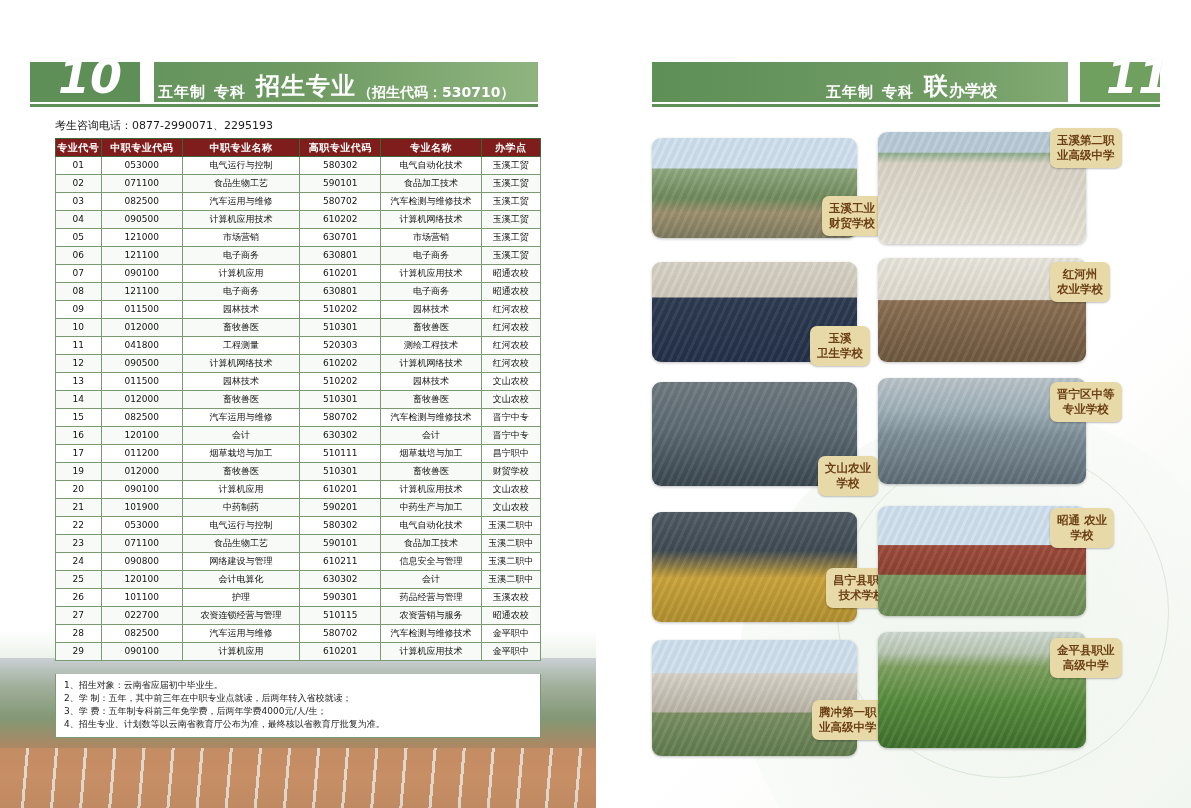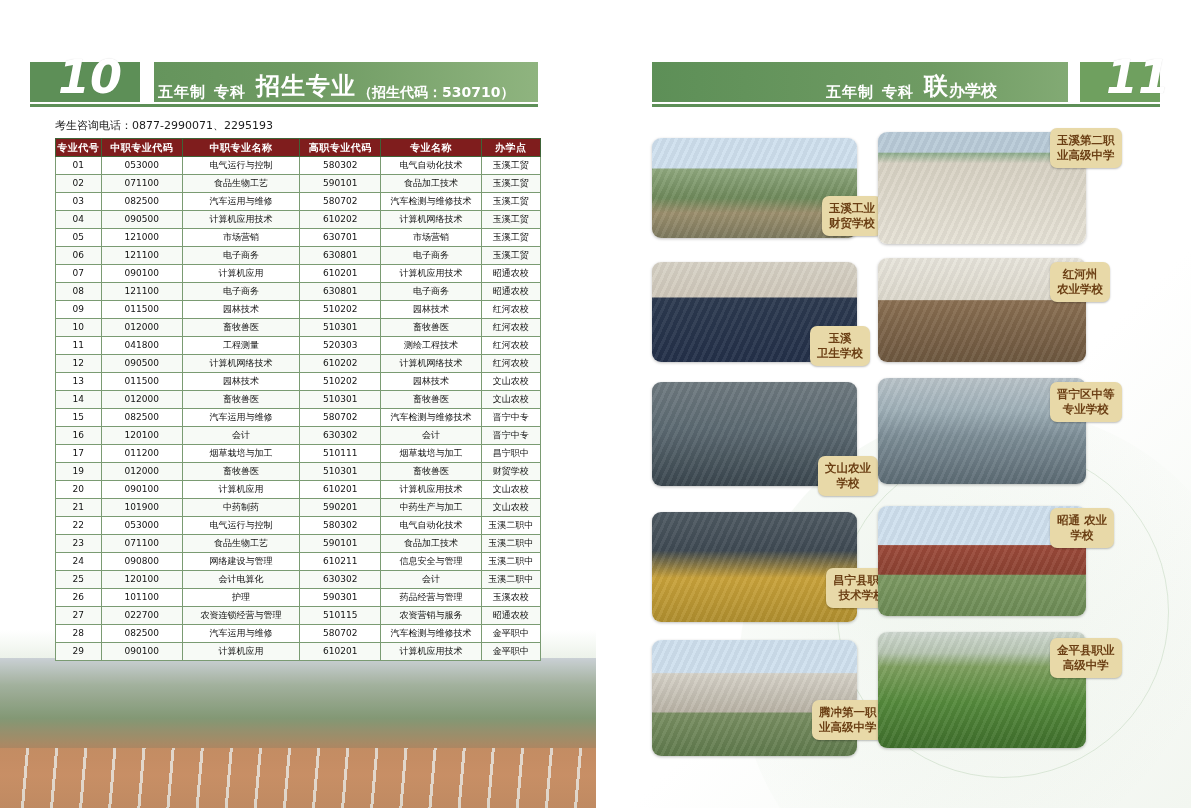--- a/index.html
+++ b/index.html
@@ -432,20 +432,26 @@
           <td class="col1">29</td>
           <td class="col2">090100</td>
           <td class="col3">计算机应用</td>
           <td class="col4">610201</td>
           <td class="col5">计算机应用技术</td>
           <td class="col6">金平职中</td>
         </tr>
       </tbody>
   </table>
 
+  <div class="notes">
+    <div>1、招生对象：云南省应届初中毕业生。</div>
+    <div>2、学    制：五年，其中前三年在中职专业点就读，后两年转入省校就读；</div>
+    <div>3、学    费：五年制专科前三年免学费，后两年学费4000元/人/生；</div>
+    <div>4、招生专业、计划数等以云南省教育厅公布为准，最终核以省教育厅批复为准。</div>
+  </div>
 
   <div id="photo-grid">
       <div class="photo" style="left: 652px; top: 138px; width: 205px; height: 100px;">
         <div class="ph-inner img-campus1">
           <div class="overlay-lines"></div>
         </div>
       </div>
       <div class="label" style="left: 822px; top: 196px;">玉溪工业
 财贸学校</div>
       <div class="photo" style="left: 878px; top: 132px; width: 208px; height: 112px;">

